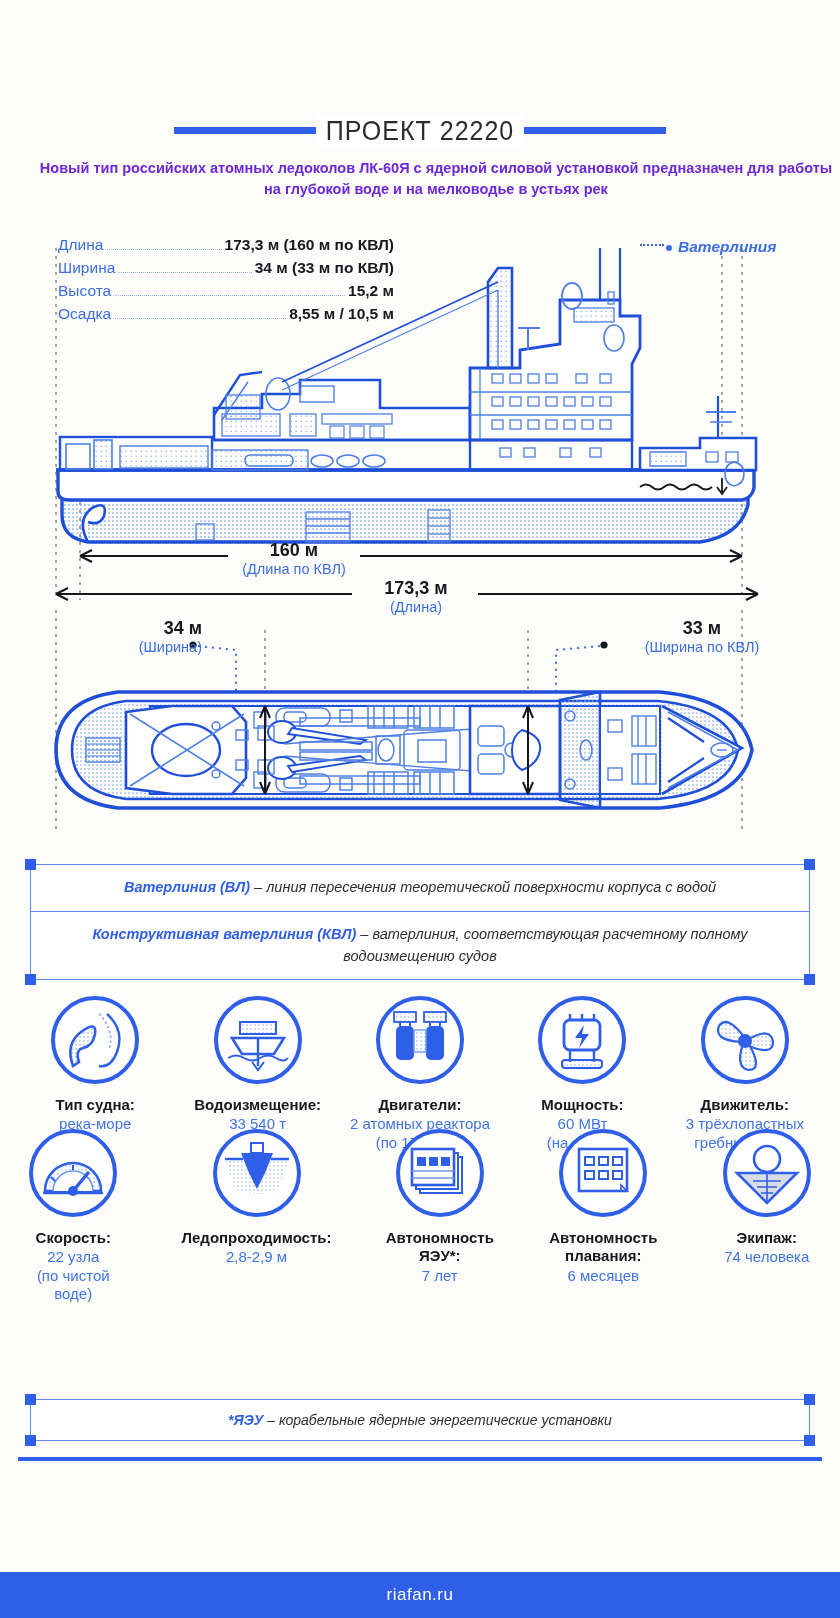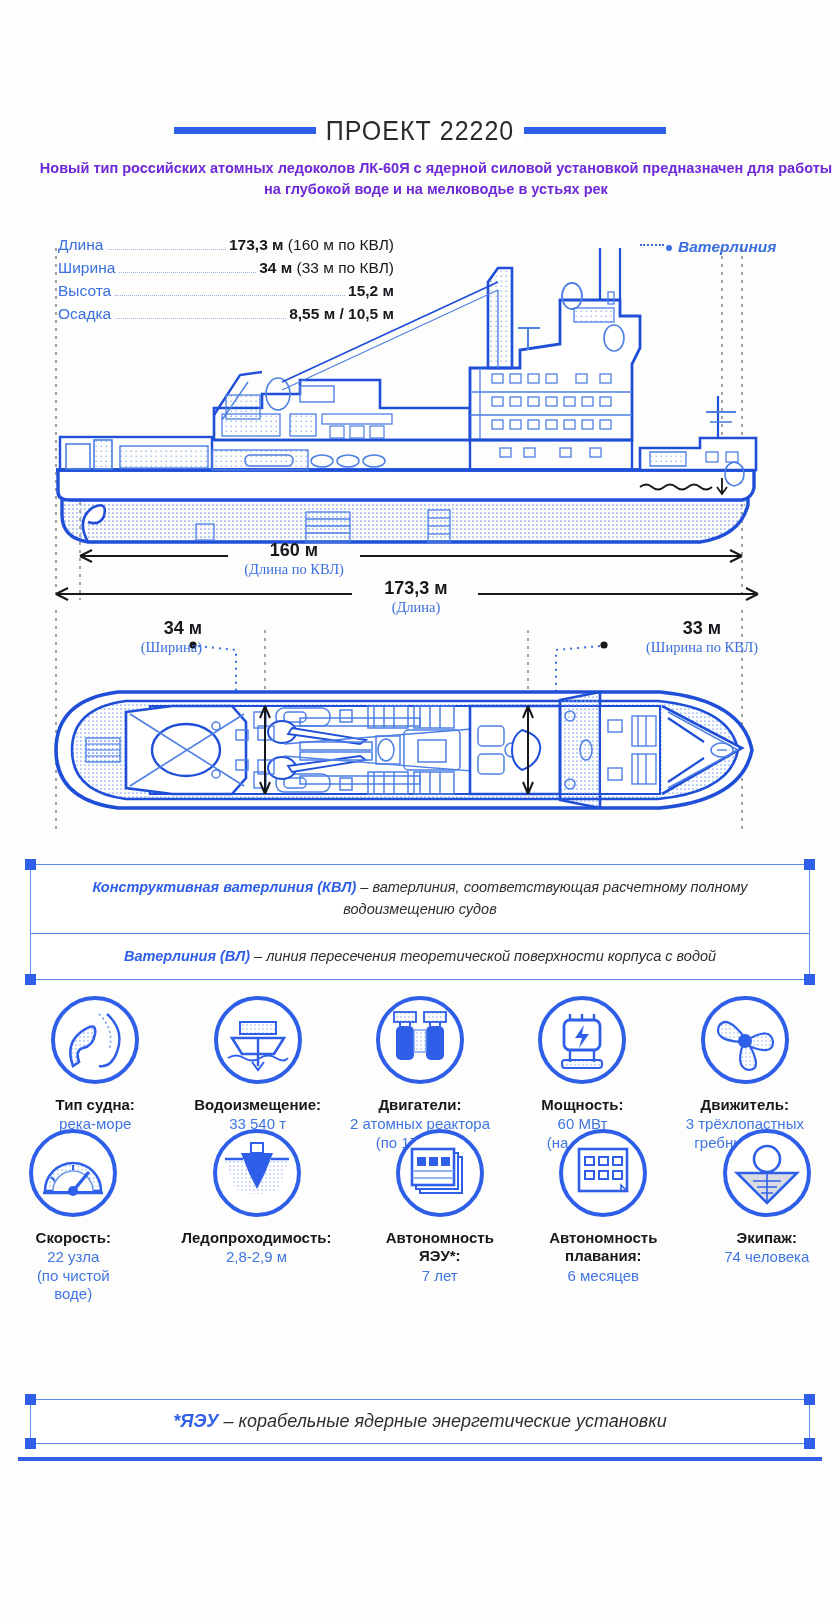--- a/index.html
+++ b/index.html
@@ -47,39 +47,39 @@
     text-align: center; font-size: 14.5px; color: #6d28d9;
     line-height: 1.45; font-weight: 600; margin-left: 16px;
   }
 
   
   .specs { position: absolute; left: 34px; top: 236px; width: 360px; }
   .spec-row { display: flex; align-items: baseline; font-size: 15.5px; margin-bottom: 5px; margin-left: 24px; }
   .spec-name { color: #3b6fe0; white-space: nowrap; }
   .spec-dots { flex: 1; border-bottom: 1.6px dotted #9ab4ea; margin: 0 3px 4px 4px; height: 1px; }
   .spec-val { color: #16181d; font-weight: 700; white-space: nowrap; }
-  .spec-val .paren { font-weight: 400; }
+  .spec-val .paren { font-weight: 700; }
 
   
   .wl-label {
     position: absolute; left: 678px; top: 238px;
     color: #3b6fe0; font-style: italic; font-weight: 700; font-size: 15.5px; text-align: right;
   }
   .wl-dot { position: absolute; left: 666px; top: 245px; width: 6px; height: 6px;
             border-radius: 50%; background: #3b6fe0; }
   .wl-lead { position: absolute; left: 640px; top: 244px; width: 24px; height: 8px;
              border-top: 2.5px dotted #3b6fe0; }
 
   
   .draw { position: absolute; left: 0; top: 0; }
 
   
   .dim { position: absolute; text-align: center; }
   .dim .big { font-size: 18px; font-weight: 700; color: #16181d; }
-  .dim .small { font-size: 14.5px; color: #3b6fe0; font-family: Liberation Serif, serif; }
+  .dim .small { font-size: 14.5px; color: #3b6fe0; }
 
   
   .defbox {
     position: absolute; left: 30px; width: 780px;
     border: 1.6px solid #5f8cea; background: #fff;
   }
   .def-row { padding: 12px 26px; text-align: center; }
   .def-row + .def-row { border-top: 1.6px solid #5f8cea; }
   .def-text {
     font-size: 14.5px; font-style: italic; color: #2e2e2e; line-height: 1.5;
@@ -98,21 +98,21 @@
   .c-title { font-size: 15px; font-weight: 700; color: #16181d; line-height: 1.22; }
   .c-sub { font-size: 15px; color: #4076e3; line-height: 1.22; margin-top: 1px; }
 
   
   .footnote {
     position: absolute; left: 30px; width: 780px;
     border: 1.6px solid #5f8cea; background: #fff;
     padding: 11px 10px; text-align: center;
   }
   .footnote .ft {
-    font-size: 18px; font-style: italic; color: #2e2e2e;
+    font-size: 14px; font-style: italic; color: #2e2e2e;
   }
   .footnote .ft b { color: #2f5fe8; font-weight: 700; }
 
   
   .tl-rule { position: absolute; left: 18px; width: 804px; height: 3.5px; background: #2f5fe8; }
   .tl { position: absolute; left: 18px; width: 804px; }
   .tl-label-top { position: absolute; font-size: 17px; font-weight: 700; color: #16181d; }
   .tl-label-bottom { position: absolute; font-size: 17px; font-weight: 700; color: #2f5fe8; }
   .tl-year { position: absolute; font-size: 16px; color: #16181d; text-align: center; }
   .tl-ship { position: absolute; font-size: 15px; color: #4076e3; text-align: center; }
@@ -452,24 +452,24 @@
     <div class="big">33 м</div>
     <div class="small">(Ширина по КВЛ)</div>
   </div>
 
   <div class="defbox" style="top:864px;">
     <div class="cap" style="left:-6px; top:-6px;"></div>
     <div class="cap" style="right:-6px; top:-6px; left:auto;"></div>
     <div class="cap" style="left:-6px; bottom:-6px; top:auto;"></div>
     <div class="cap" style="right:-6px; bottom:-6px; left:auto; top:auto;"></div>
     <div class="def-row">
+      <span class="def-text"><b>Ватерлиния (ВЛ)</b><span> – линия пересечения теоретической поверхности корпуса с водой</span></span>
+    </div>
+    <div class="def-row">
       <span class="def-text"><b>Конструктивная ватерлиния (КВЛ)</b><span> – ватерлиния, соответствующая расчетному полному водоизмещению судов</span></span>
-    </div>
-    <div class="def-row">
-      <span class="def-text"><b>Ватерлиния (ВЛ)</b><span> – линия пересечения теоретической поверхности корпуса с водой</span></span>
     </div>
   </div>
 
   <div class="grid" style="top:996px;">
     <div class="cell">
       <div class="circle">
         <svg width="80" height="80" viewBox="0 0 80 80">
           <defs>
               <pattern id="p1" width="4" height="4" patternUnits="userSpaceOnUse">
                 <circle cx="1" cy="1" r="0.8" fill="#7ea4ec"></circle>
@@ -668,14 +668,17 @@
     <div class="cap" style="left:-6px; top:-6px;"></div>
     <div class="cap" style="right:-6px; top:-6px; left:auto;"></div>
     <div class="cap" style="left:-6px; bottom:-6px; top:auto;"></div>
     <div class="cap" style="right:-6px; bottom:-6px; left:auto; top:auto;"></div>
     <span class="ft"><b>*ЯЭУ</b><span> – корабельные ядерные энергетические установки</span></span>
   </div>
 
   <div class="tl-rule" style="top:1457px;"></div>
 
 
+  <div class="footer">
+    <span>riafan.ru</span>
+  </div>
 
 </div>
 
 </body></html>

